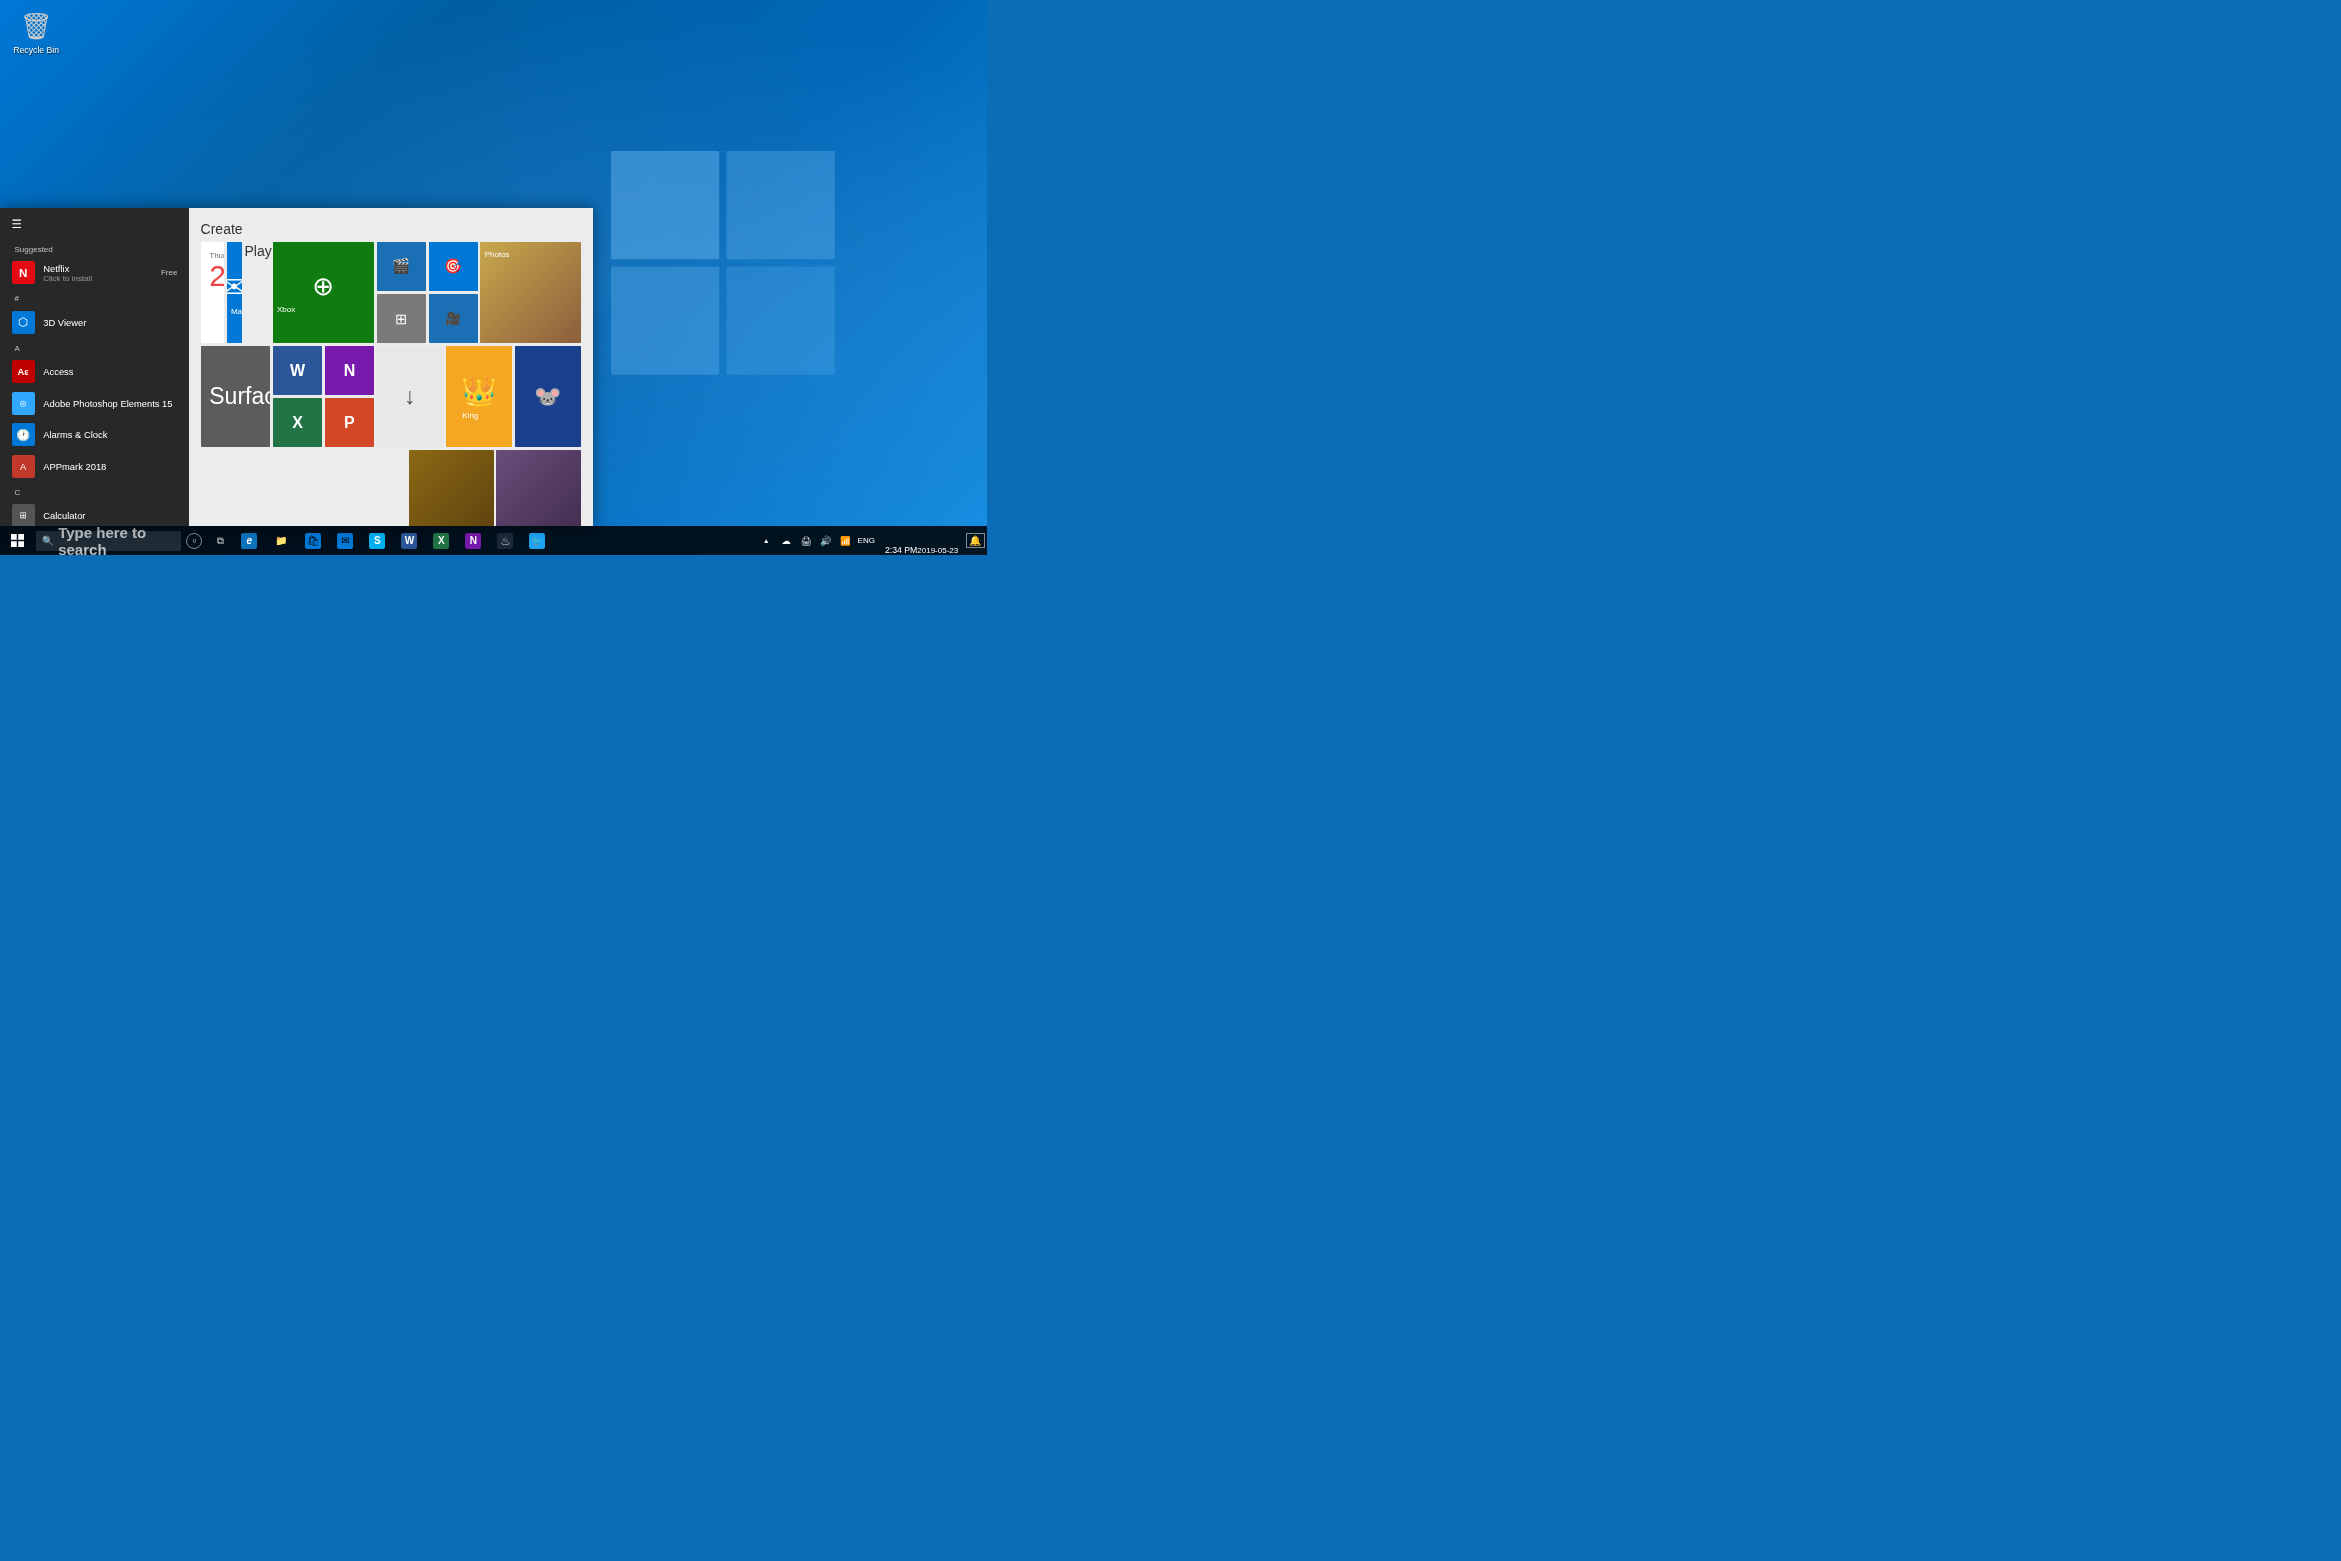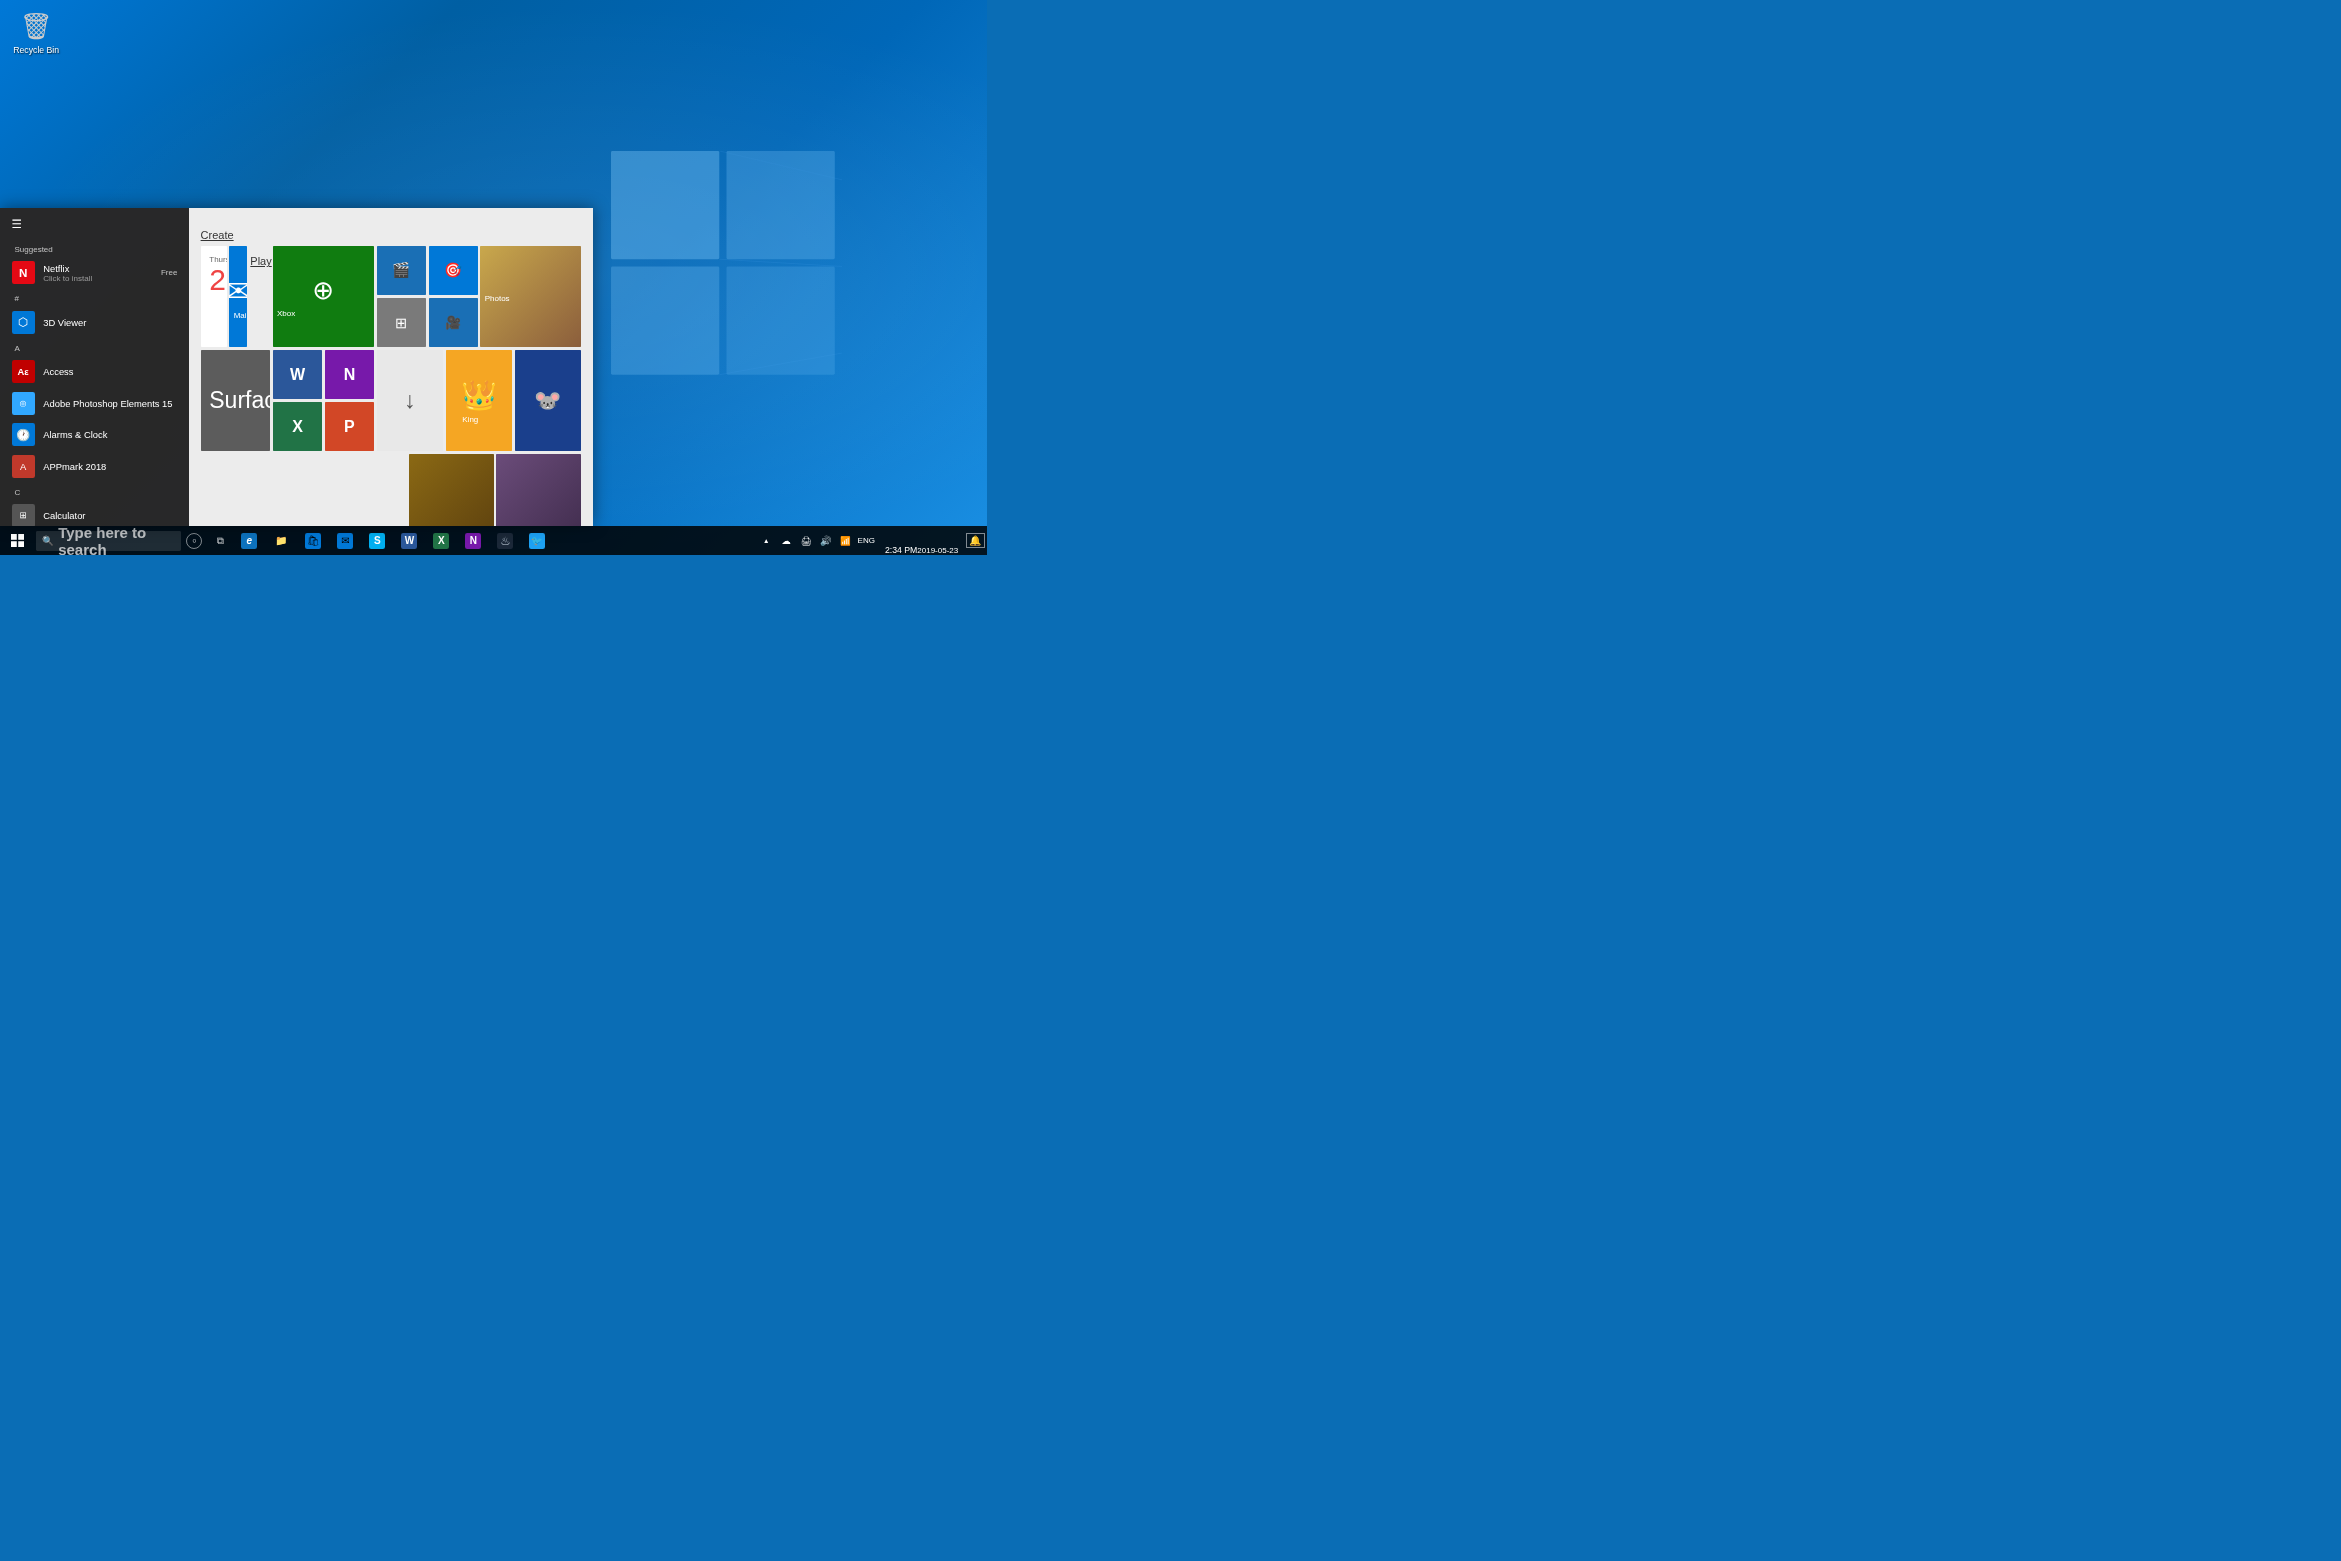--- a/index.html
+++ b/index.html
@@ -254,25 +254,24 @@
     
     .start-right {
       flex: 1;
       background: rgba(235,235,235,0.97);
       padding: 11.6px;
       overflow-y: auto;
     }
 
     .tiles-section-label {
       color: #333;
-      font-size: 11px;
+      font-size: 14px;
       font-weight: 400;
       margin-bottom: 5.8px;
-      margin-top: 9px;
-      text-decoration: underline;
+      margin-top: 1px;
     }
 
     .tiles-row {
       display: flex;
       gap: 2.9px;
       margin-bottom: 2.9px;
     }
 
     .tile {
       display: flex;
@@ -325,21 +324,21 @@
       font-size: 23px;
       font-weight: 300;
     }
 
     
     .tile-xbox { background: #107c10; }
 
     
     .tile-photos { 
       background: linear-gradient(135deg, #c9a84c, #8b5e3c);
-      justify-content: center;
+      justify-content: flex-start;
     }
 
     .tiles-grid-small {
       display: grid;
       grid-template-columns: 49px 49px;
       grid-template-rows: 49px 49px;
       gap: 2.9px;
     }
 
     .tile-small-film { background: #1a6fb5; }

